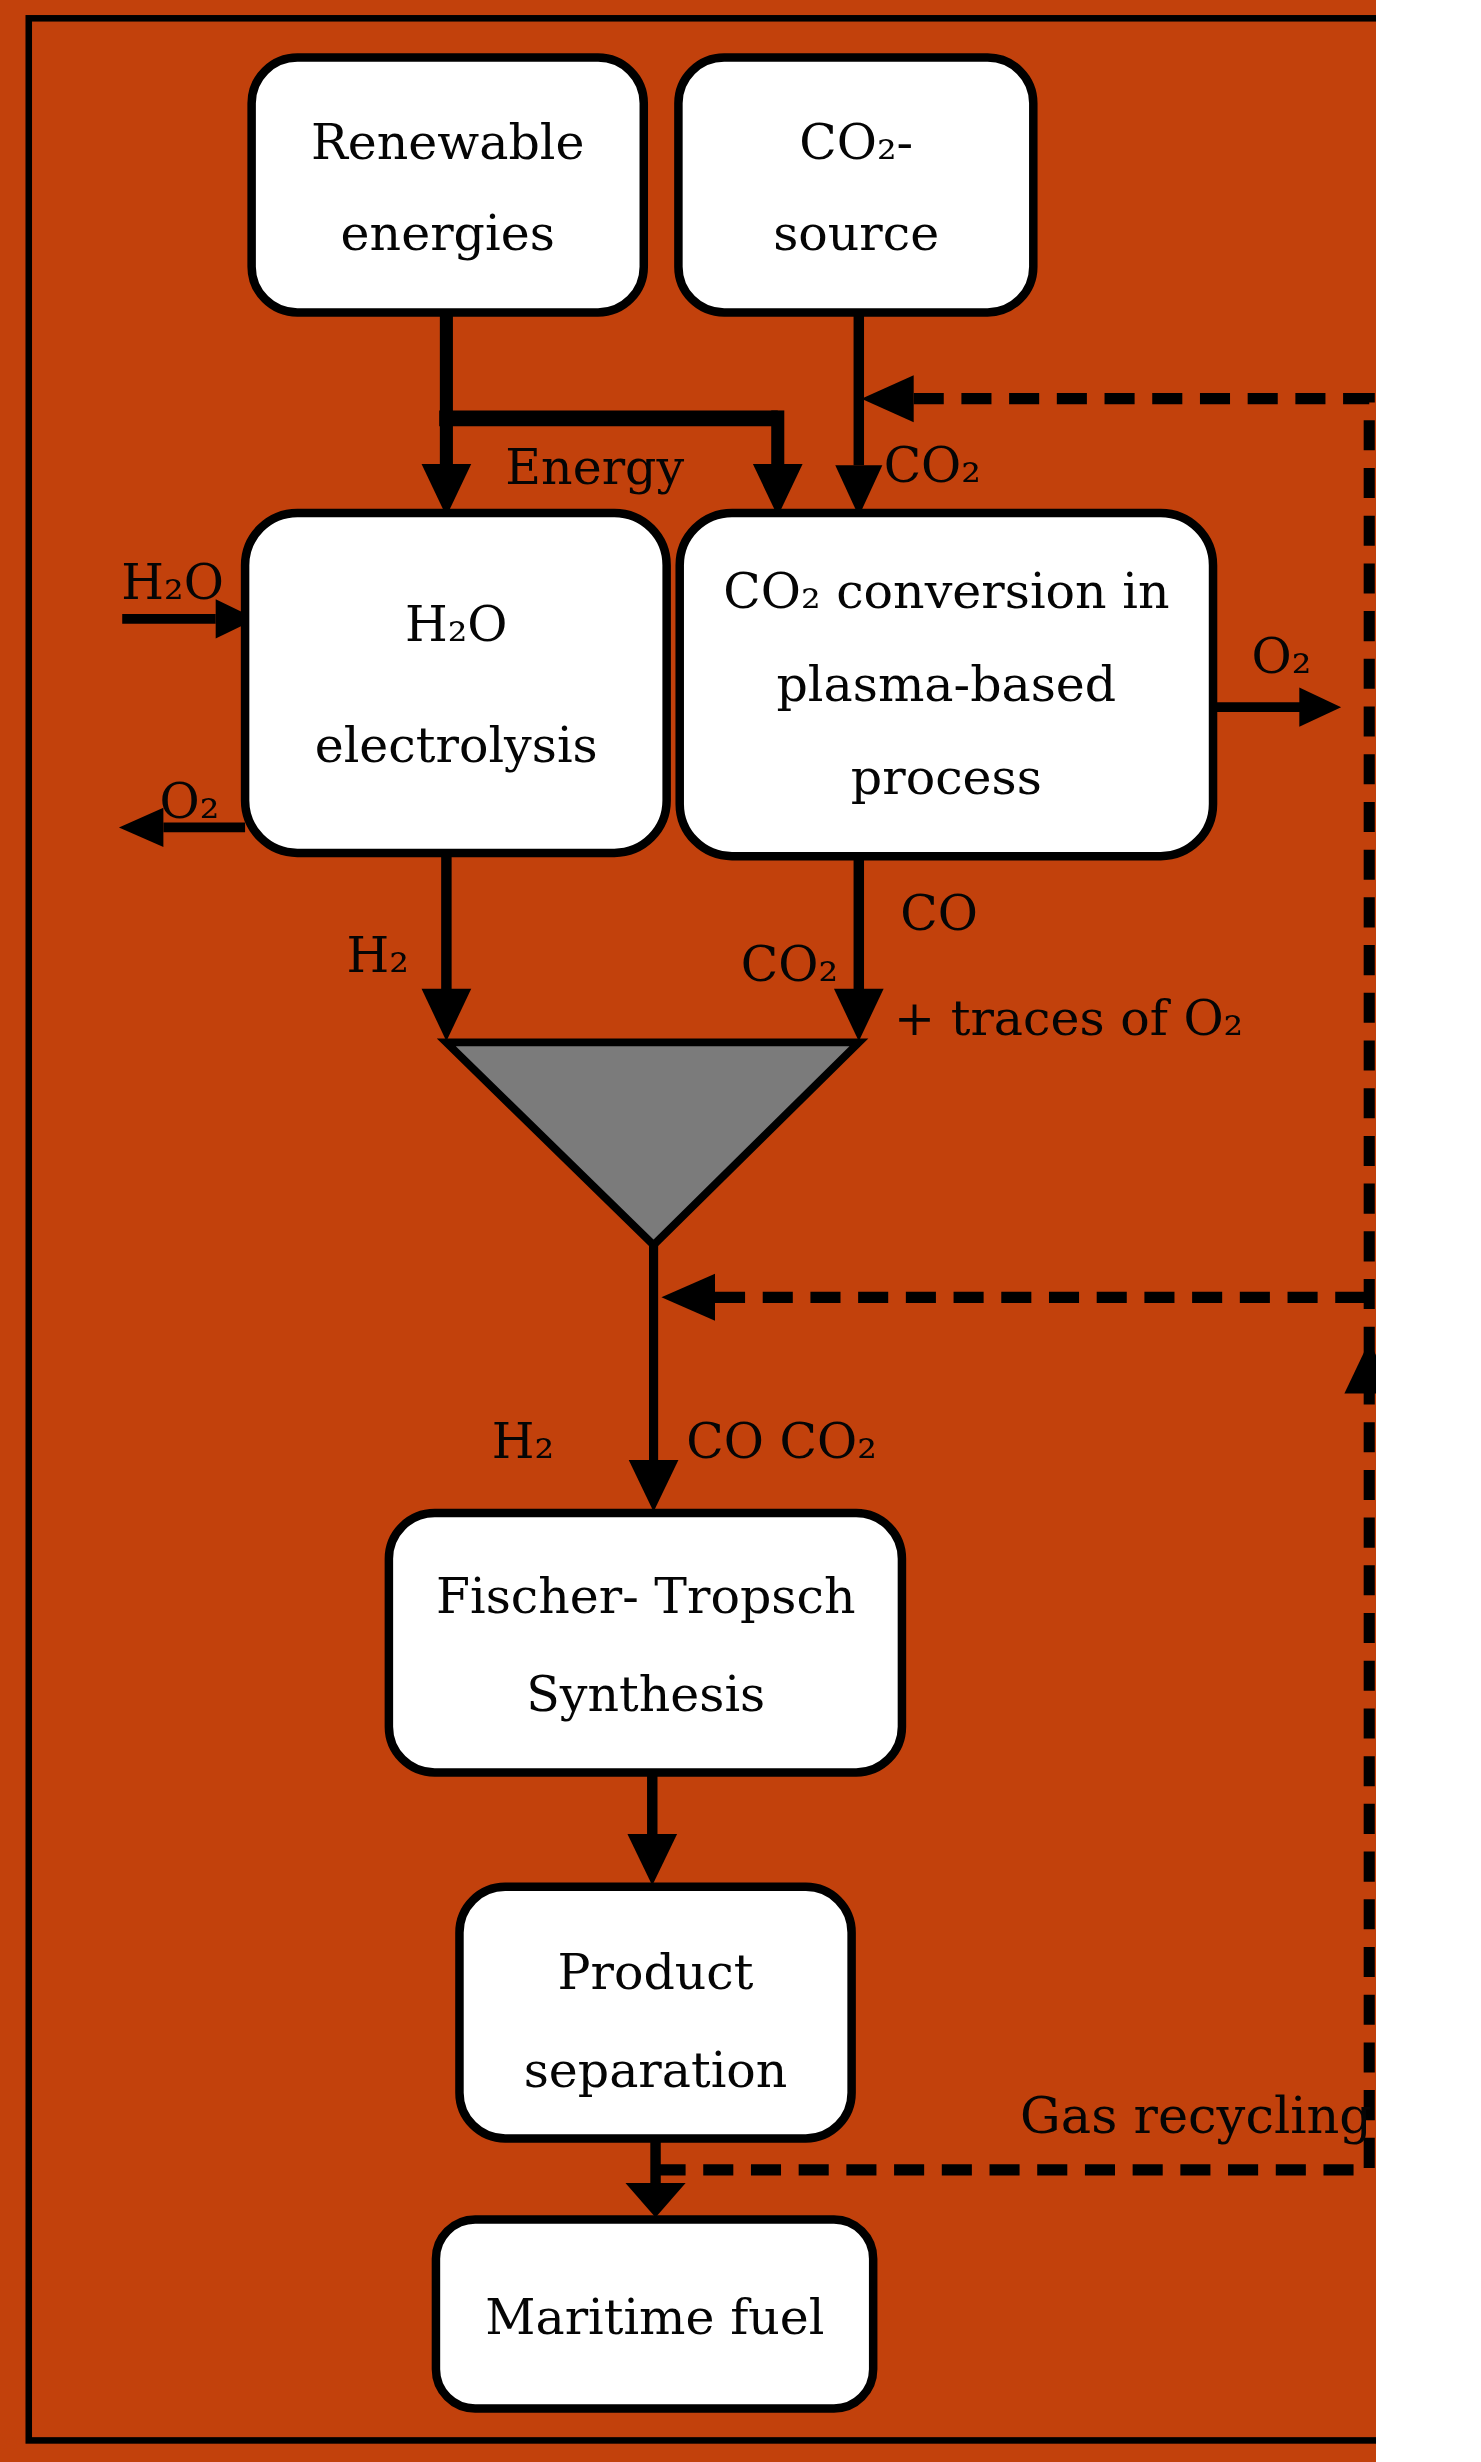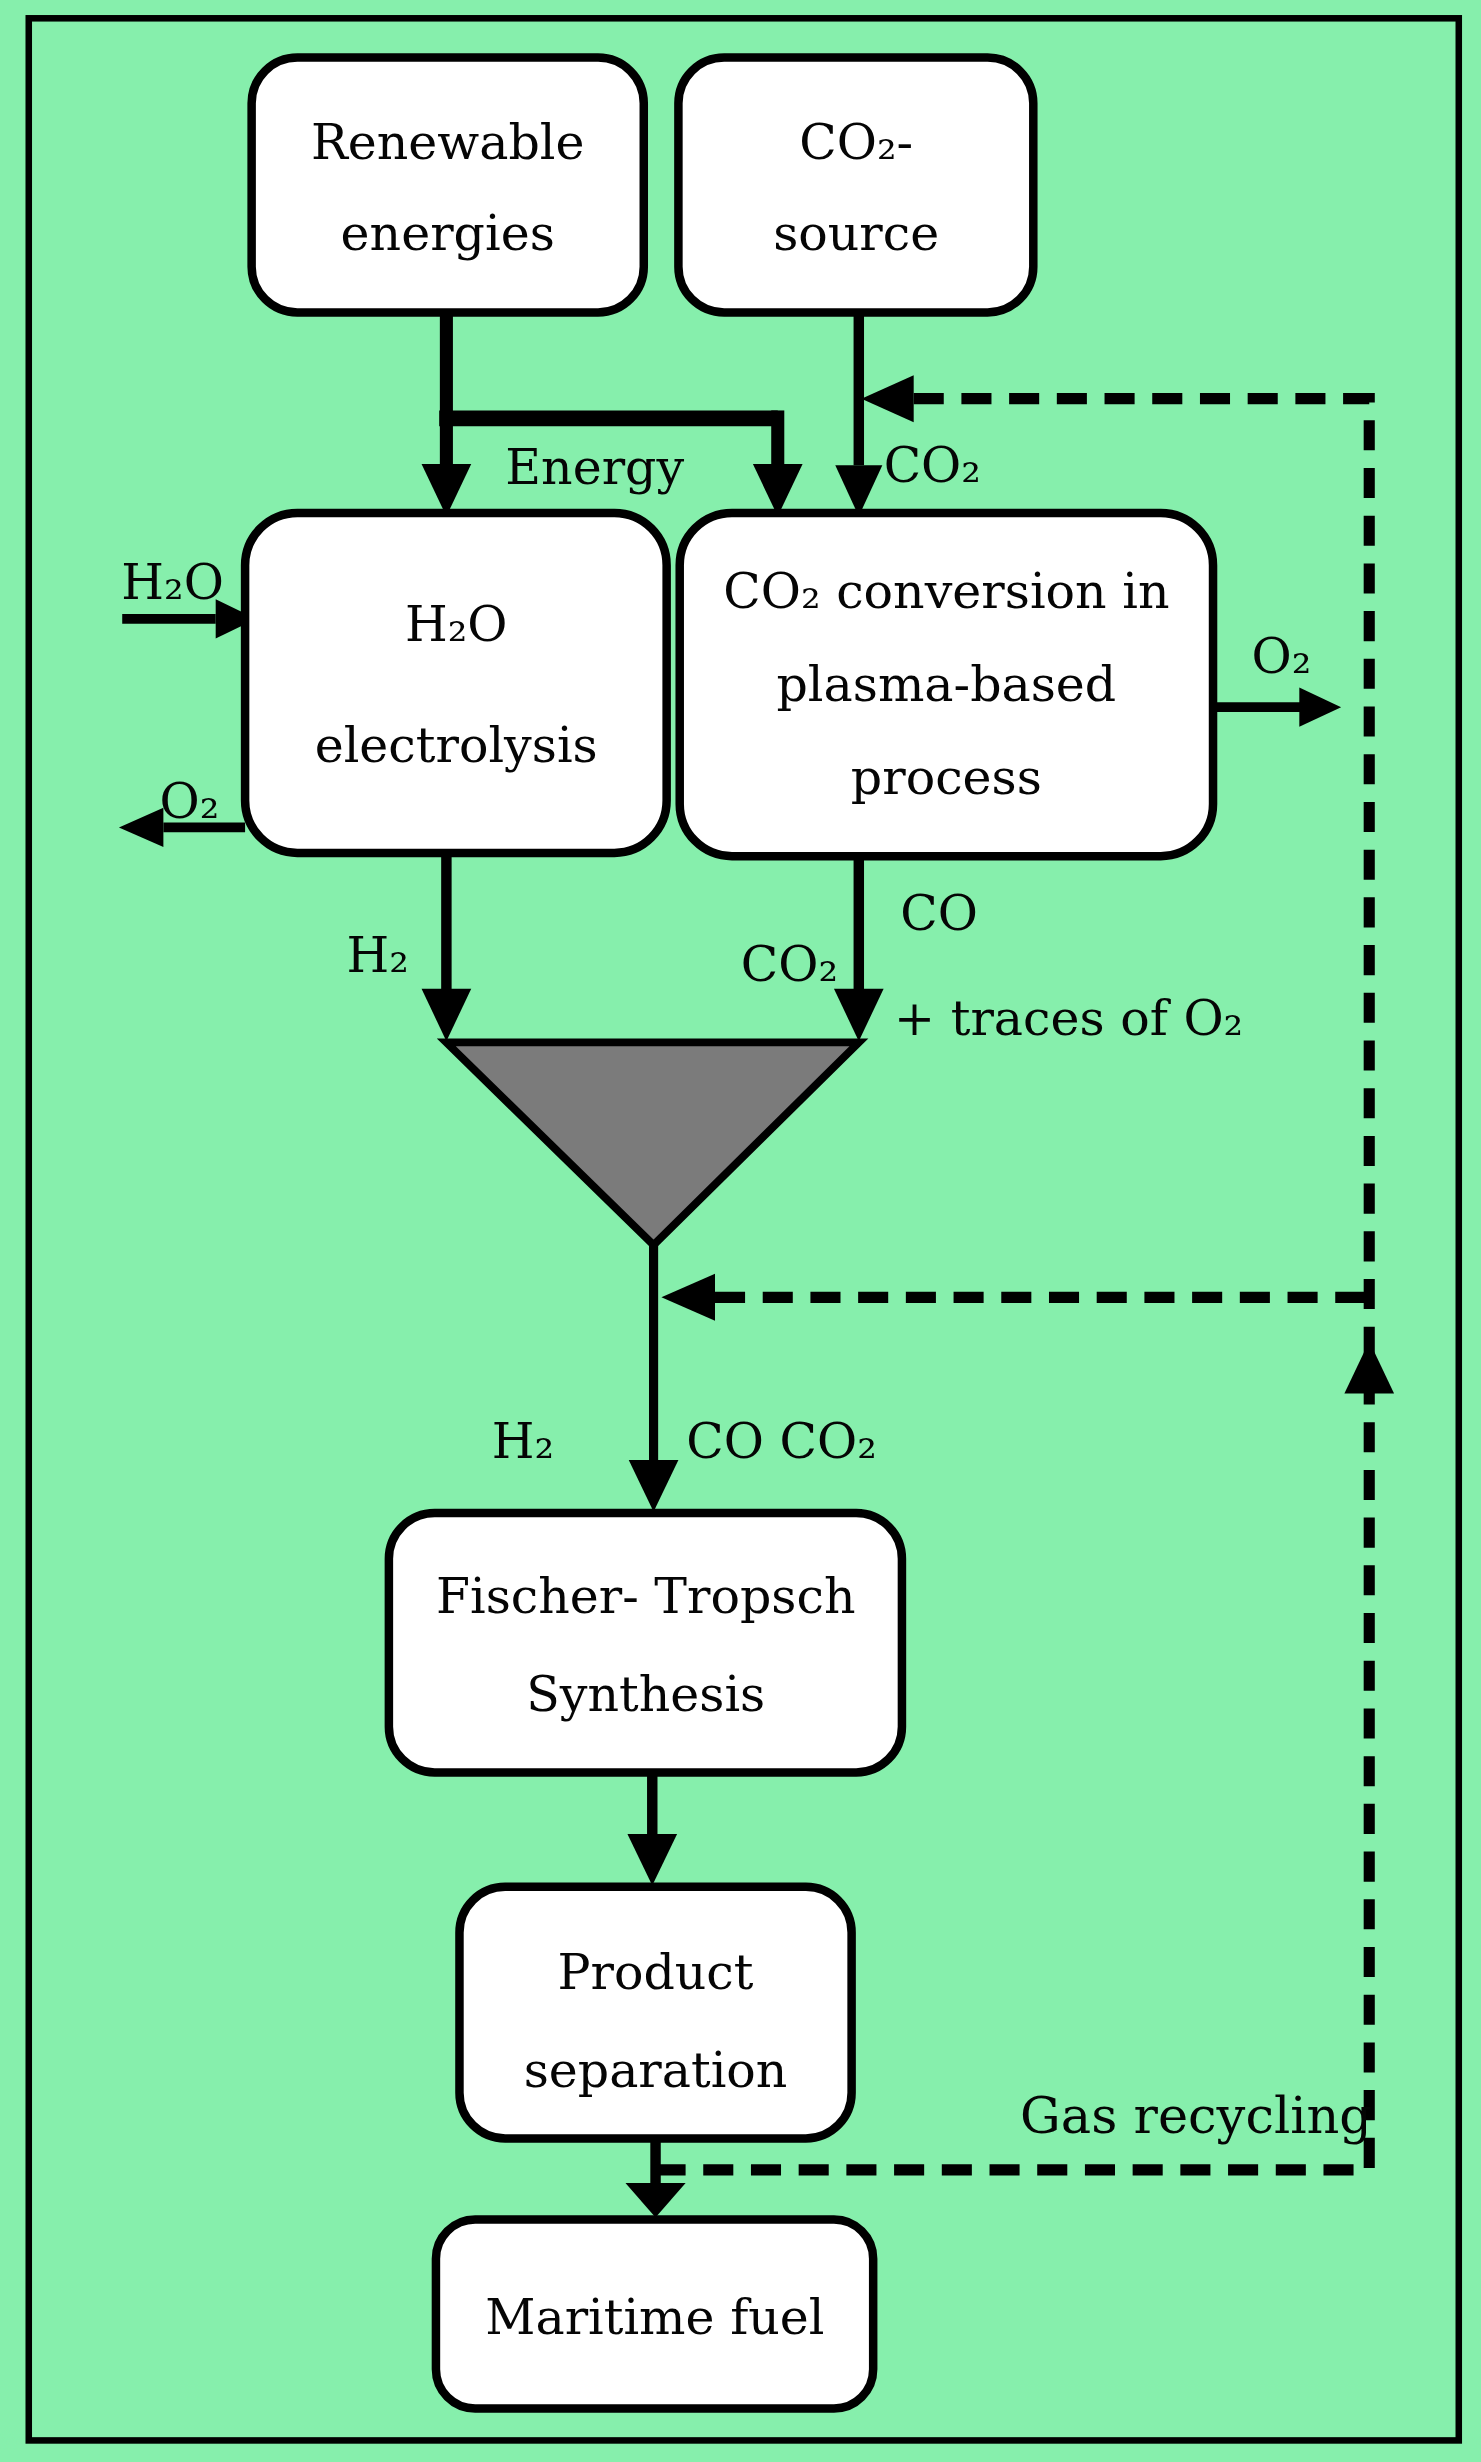--- a/index.html
+++ b/index.html
@@ -1,16 +1,16 @@
 <!DOCTYPE html>
 <html style="font-size:10.5px"><head>
 <meta charset="utf-8">
 <style>
   html,body{margin:0;padding:0;background:#ffffff;}
-  .page{position:relative;width:1481px;height:2462px;background:#86efac;overflow:hidden;}
+  .page{position:relative;width:1376px;height:2462px;background:#c2410c;overflow:hidden;}
   svg{position:absolute;left:0;top:0;}
   .box{fill:#ffffff;stroke:#000000;stroke-width:13px;}
   .flow{stroke:#000000;fill:none;}
   .dash{stroke:#000000;fill:none;stroke-dasharray:46 27;stroke-width:17px;}
   .ah{fill:#000000;stroke:none;}
   .mixer{fill:#7b7b7b;stroke:#000000;stroke-width:12px;}
   text{font-family:"DejaVu Serif","DejaVu Sans",serif;font-size:75px;fill:#050505;}
   .big{font-size:78px;}
   .mid{text-anchor:middle;dominant-baseline:central;}
   .start{text-anchor:start;dominant-baseline:central;}

